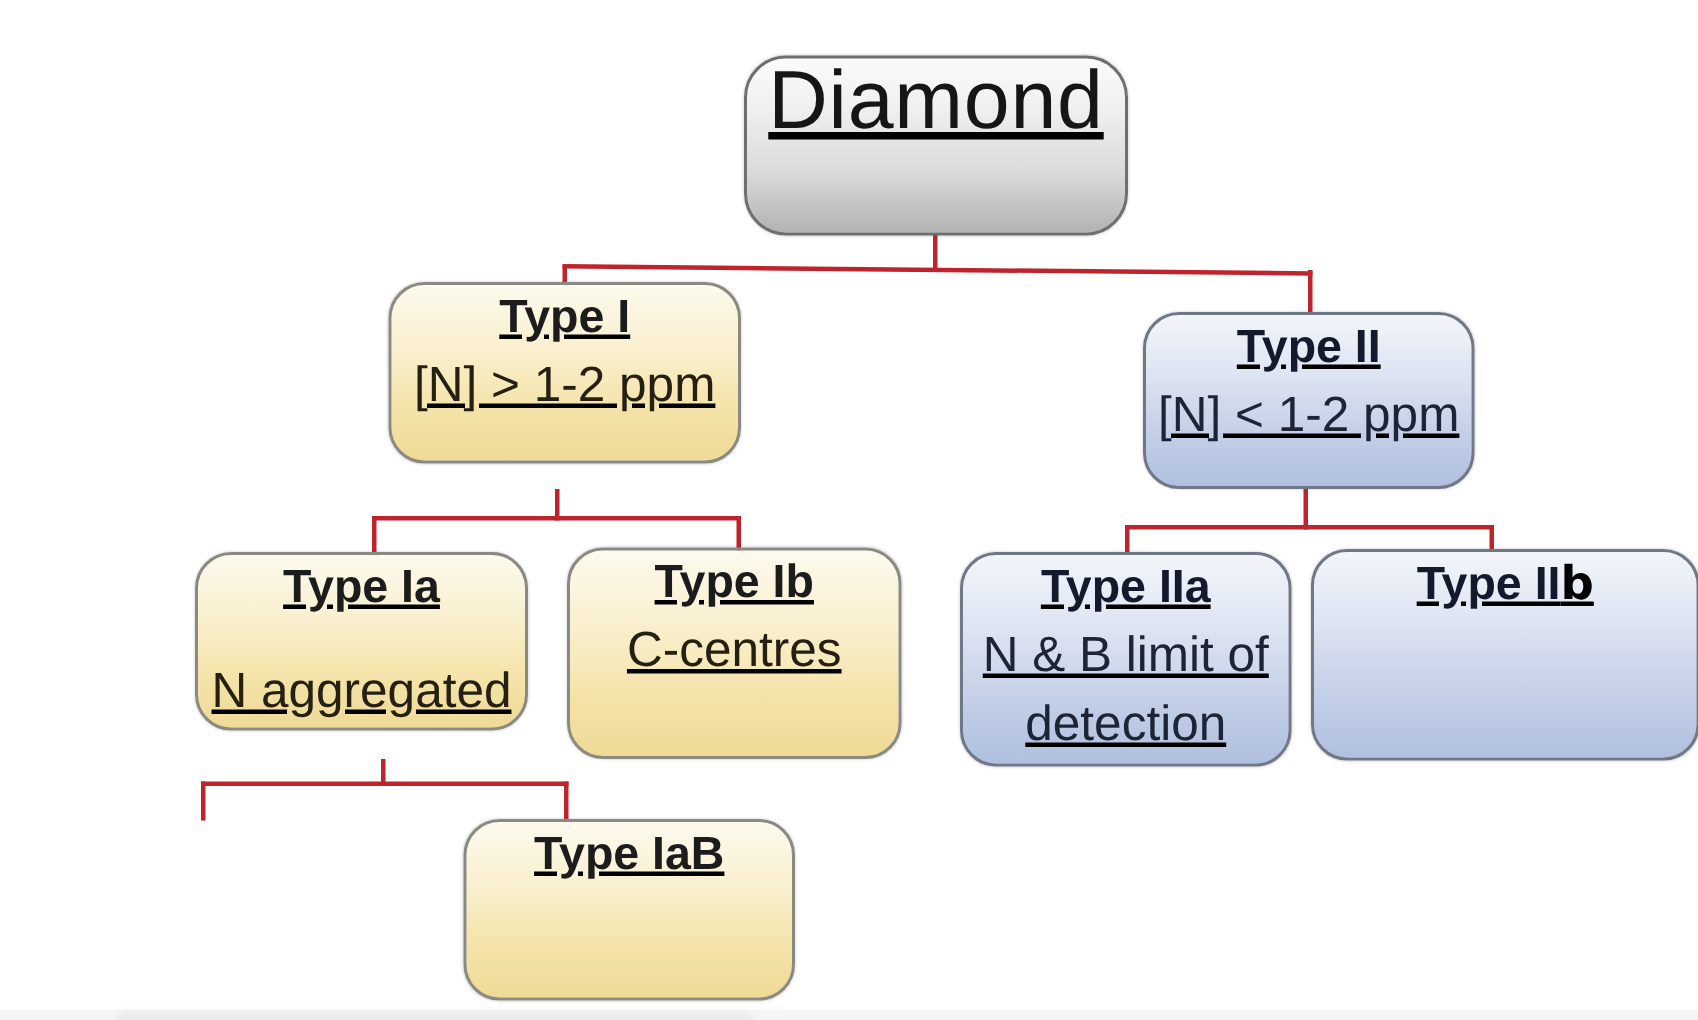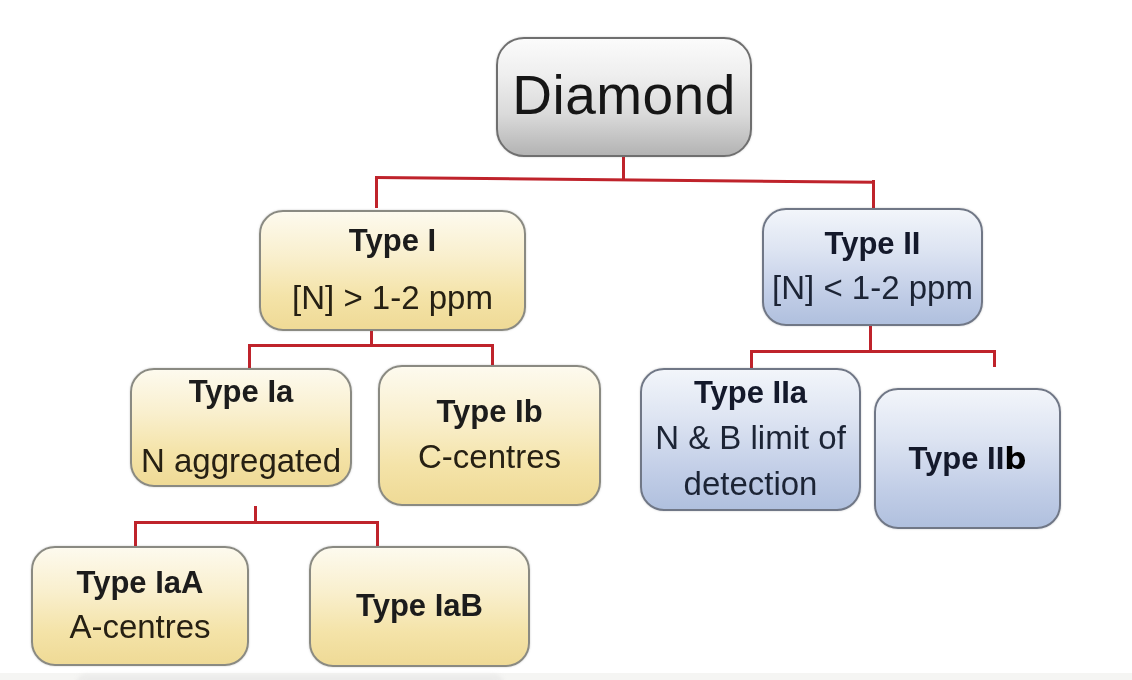--- a/index.html
+++ b/index.html
@@ -17,23 +17,24 @@
     filter: blur(0.4px);
   }
   .node {
     position: absolute;
     box-sizing: border-box;
     border: 2px solid #7c7c7c;
     border-radius: 24px;
     display: flex;
     flex-direction: column;
     align-items: center;
-    justify-content: center;
+    justify-content: flex-start;
     text-align: center;
     box-shadow: 0 0 2px rgba(90,90,90,0.35);
+    text-decoration: underline;
   }
   .node.gray {
     background: linear-gradient(180deg, #fbfbfb 0%, #efefef 30%, #dadada 65%, #b3b3b3 100%);
     border-color: #6f6f6f;
   }
   .node.yellow {
     background: linear-gradient(180deg, var(--yellow_top) 0%, #f9efcd 38%, var(--yellow_mid) 72%, var(--yellow_bottom) 100%);
     border-color: #8a8a82;
   }
   .node.blue {
@@ -112,21 +113,21 @@
 
   <div class="conn" style="left:254px; top:506px; width:3px; height:17px;"></div>
   <div class="conn" style="left:134px; top:521px; width:245px; height:3px;"></div>
   <div class="conn" style="left:134px; top:521px; width:3px; height:26px;"></div>
   <div class="conn" style="left:376px; top:521px; width:3px; height:26px;"></div>
 
   <div class="node gray" style="left:496px; top:37px; width:256px; height:120px; border-radius:28px;">
     <div class="root-title">Diamond</div>
   </div>
 
-  <div class="node yellow" style="left:259px; top:210px; width:267px; height:121px;gap:12px;">
+  <div class="node yellow" style="left:259px; top:188px; width:235px; height:121px;">
     <div class="title">Type I</div>
     <div class="sub">[N] &gt; 1-2 ppm</div>
   </div>
 
   <div class="node blue" style="left:762px; top:208px; width:221px; height:118px;">
     <div class="title">Type II</div>
     <div class="sub">[N] &lt; 1-2 ppm</div>
   </div>
 
   <div class="node yellow" style="left:130px; top:368px; width:222px; height:119px;gap:24px;">
@@ -137,28 +138,24 @@
   <div class="node blue" style="left:640px; top:368px; width:221px; height:143px; padding:0 8px;">
     <div class="title">Type IIa</div>
     <div class="sub">N &amp; B limit of detection</div>
   </div>
 
   <div class="node yellow" style="left:378px; top:365px; width:223px; height:141px;">
     <div class="title">Type Ib</div>
     <div class="sub">C-centres</div>
   </div>
 
-  <div class="node blue" style="left:874px; top:366px; width:187px; height:141px; padding:0 10px;margin-top:22px;">
+  <div class="node blue" style="left:874px; top:366px; width:259px; height:141px; padding:0 10px;">
     <div class="title"><span>Type II</span><span class="title-suffix">b</span></div>
   </div>
 
-  <div class="node yellow" style="left:31px; top:546px; width:218px; height:120px;">
-    <div class="title">Type IaA</div>
-    <div class="sub">A-centres</div>
-  </div>
 
   <div class="node yellow" style="left:266px; top:546px; width:221px; height:121px;margin-left:43px;">
     <div class="title">Type IaB</div>
   </div>
 
   <div class="bottom-band"></div>
   <div class="bottom-artifact"></div>
 
 </div>
 

